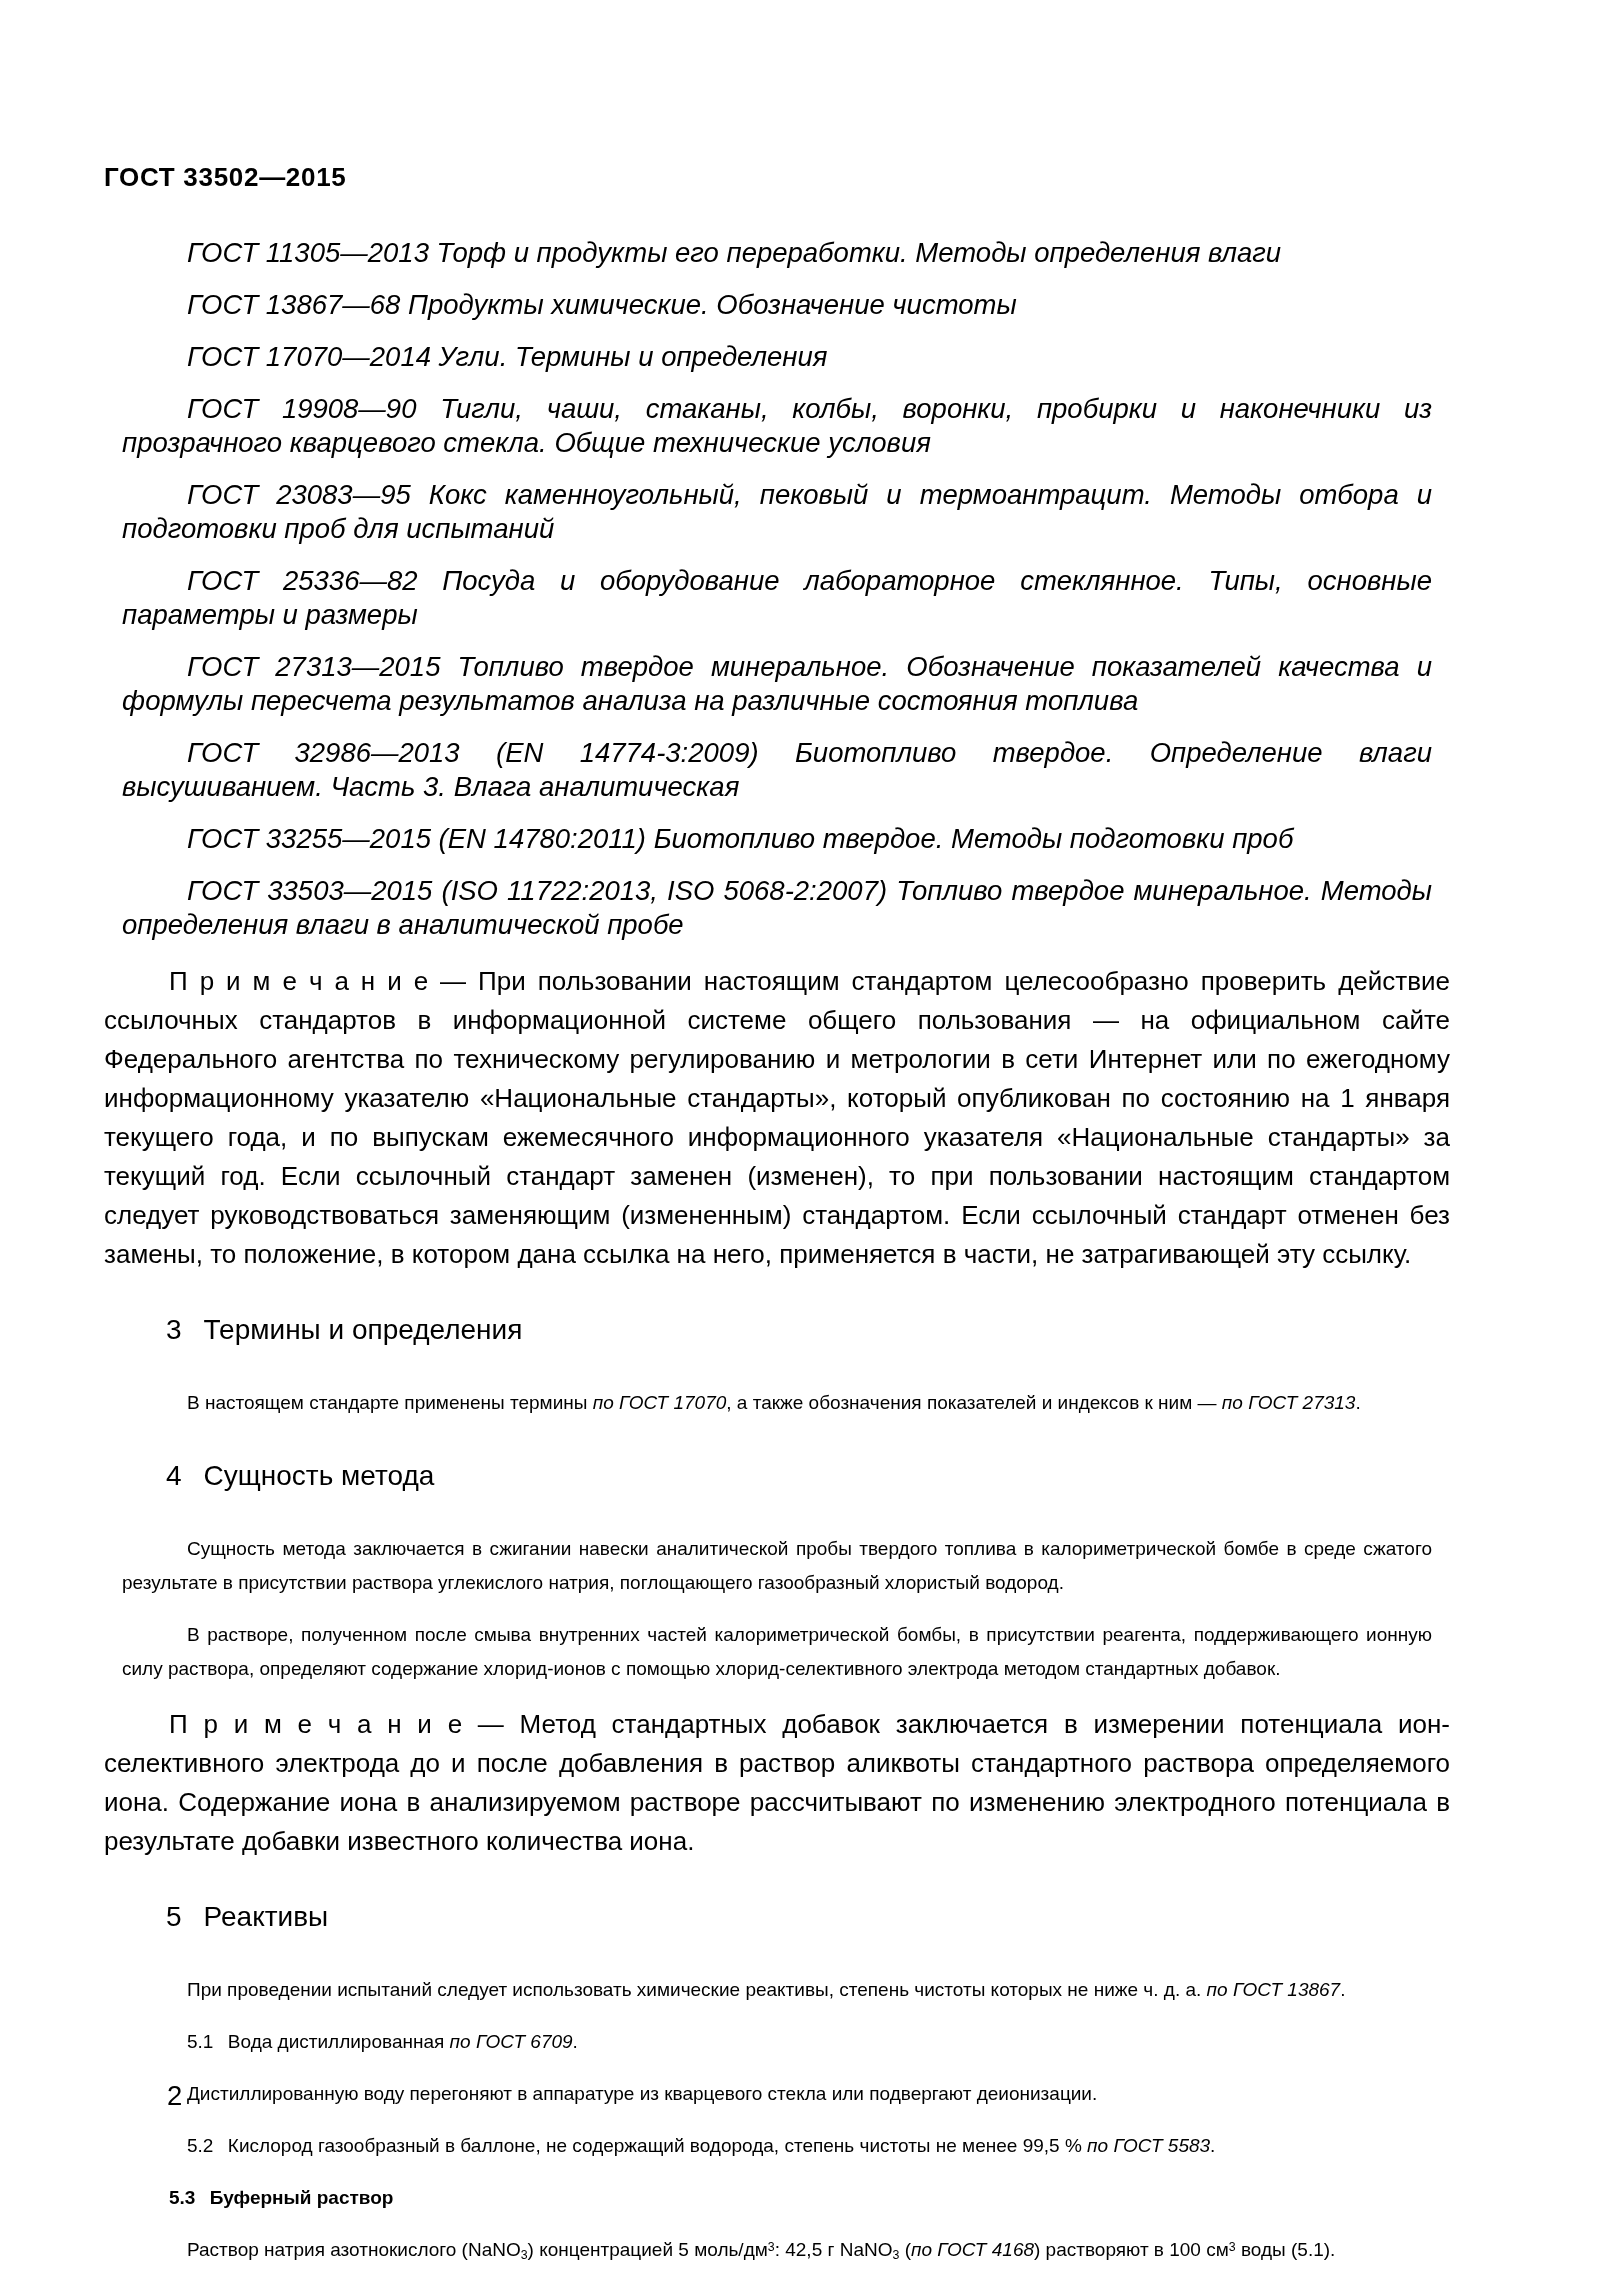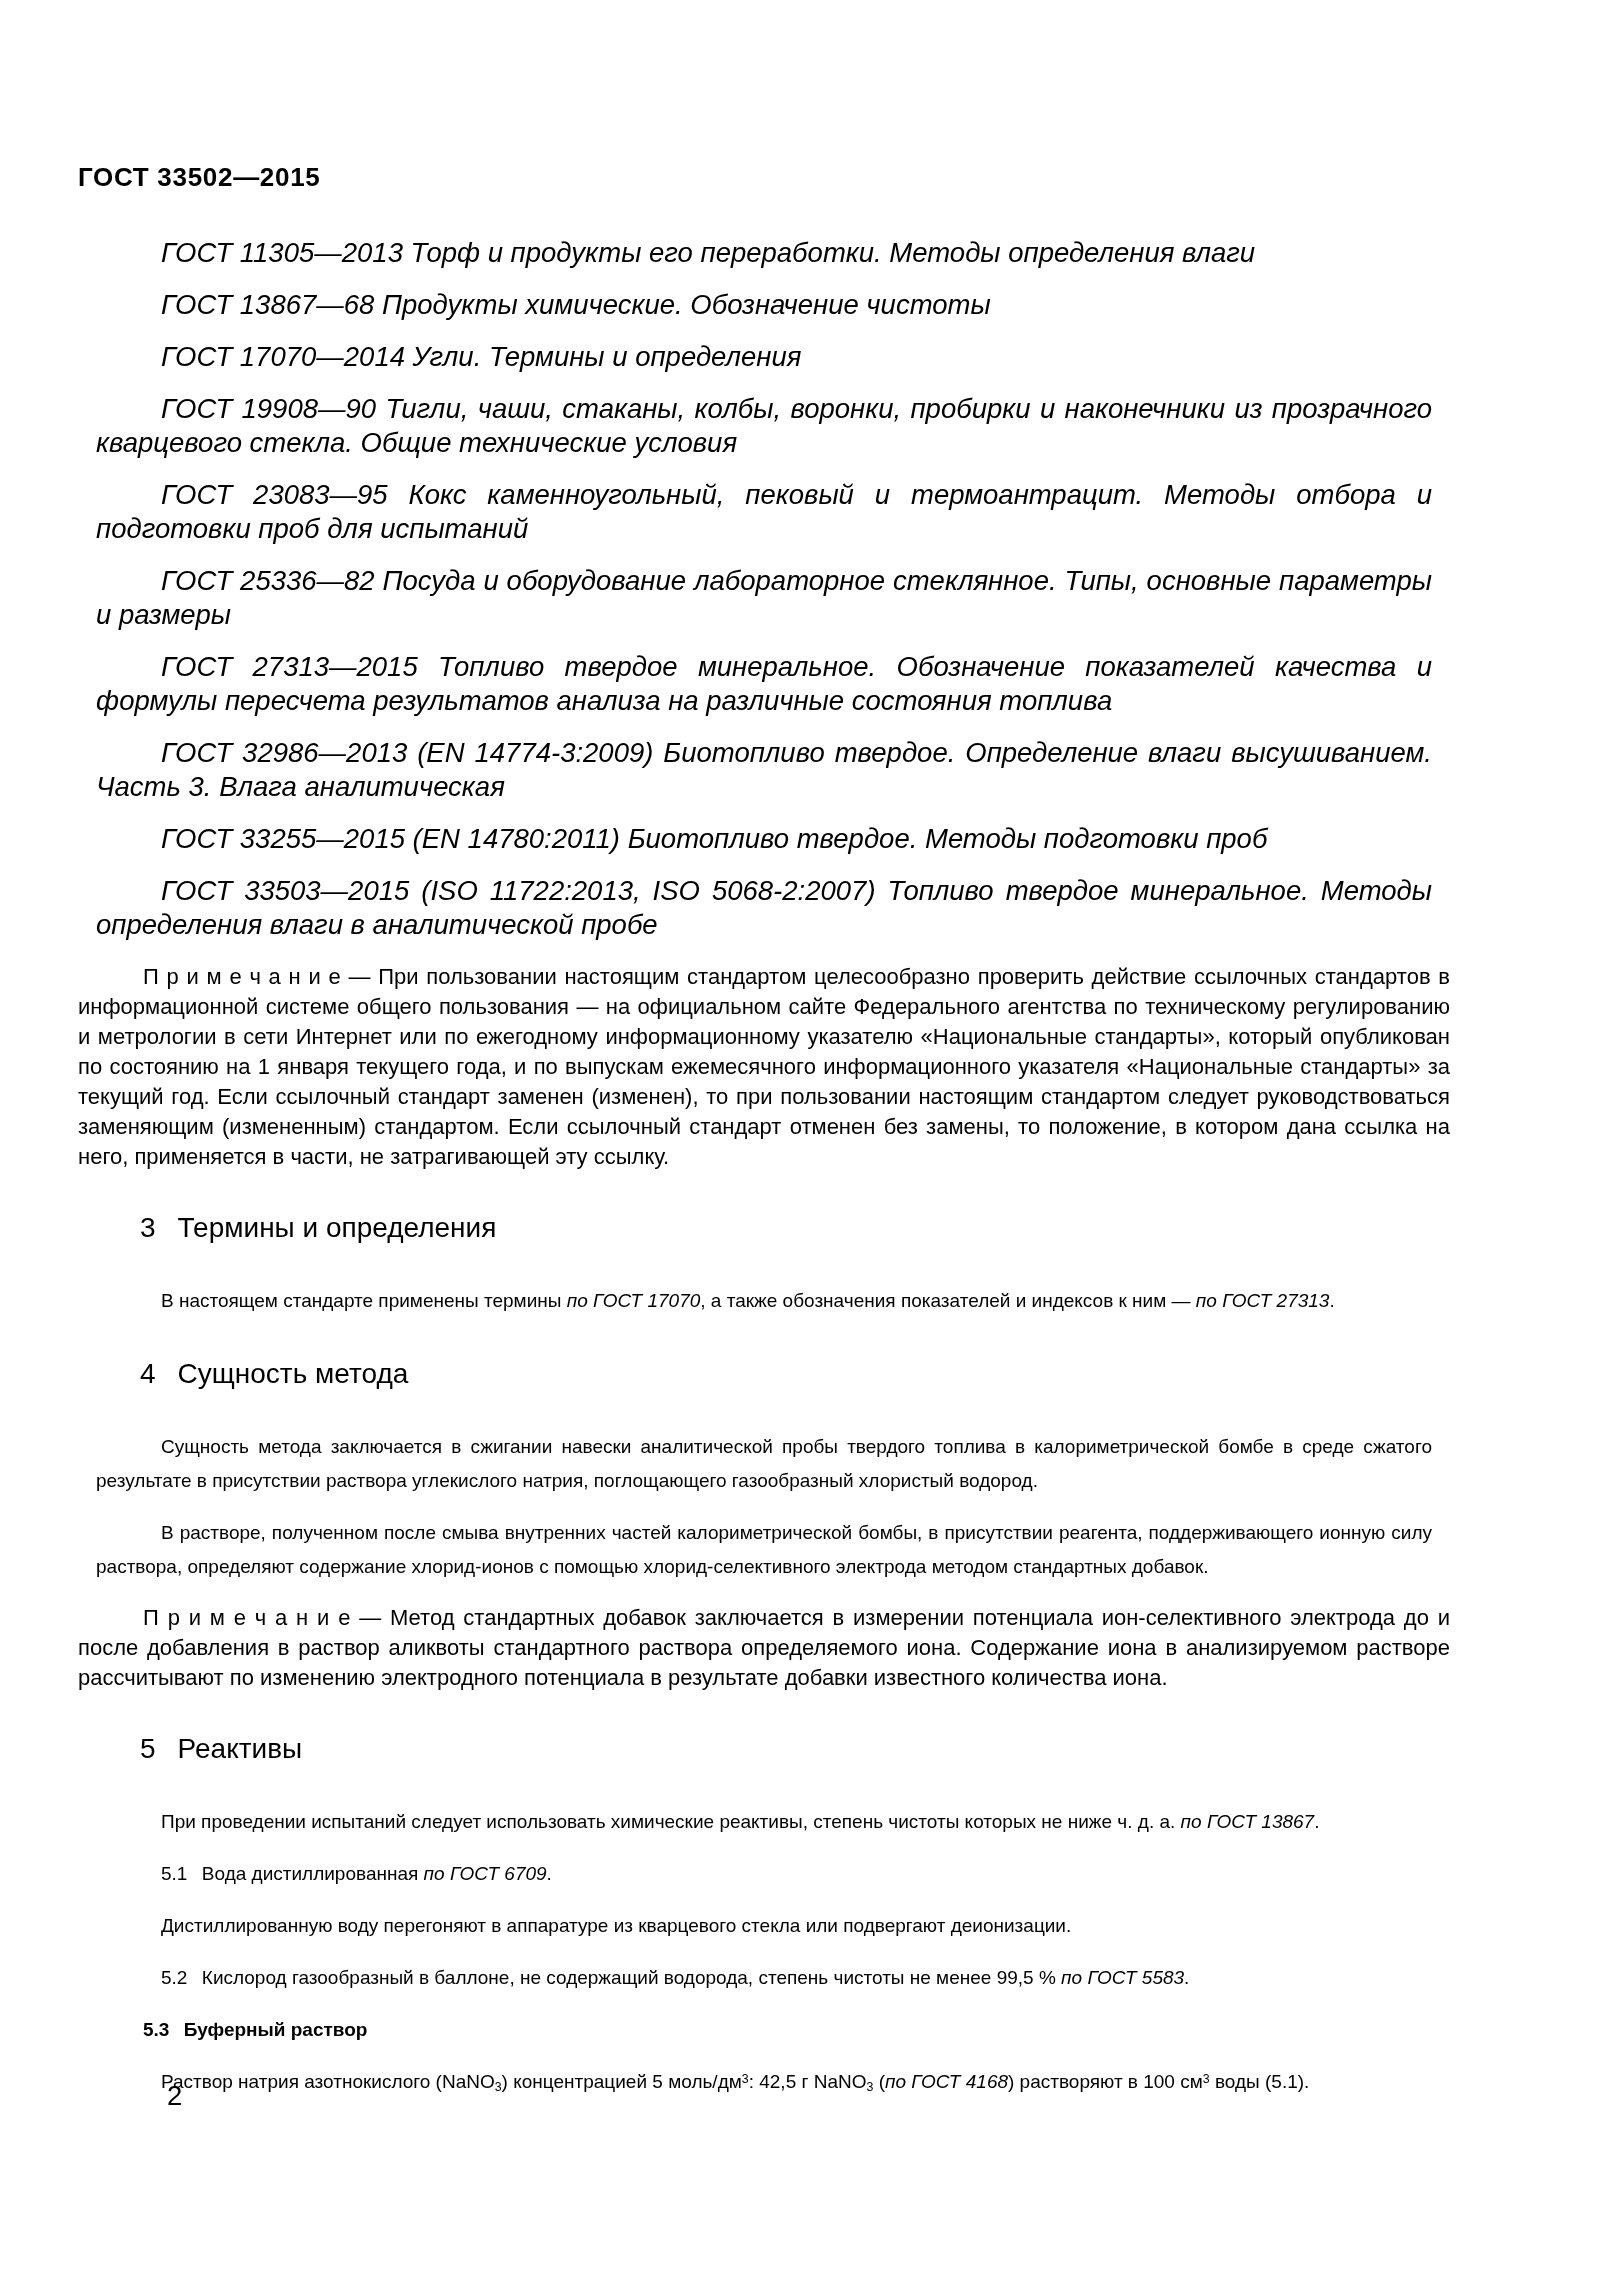--- a/index.html
+++ b/index.html
@@ -3,21 +3,21 @@
 <meta charset="utf-8">
 <style>
   html,body{margin:0;padding:0;background:#e8e8e8;}
   .page{
     position:relative;
     width:1623px;height:2295px;
     background:#ffffff;
     color:#000000;
     font-family:"Liberation Sans",sans-serif;
     box-sizing:border-box;
-    padding:162px 173px 0 78px;
+    padding:162px 173px 0 104px;
     overflow:hidden;
   }
   .doc-header{
     font-size:26px;font-weight:bold;
     letter-spacing:0.7px;
     margin:0 0 43px 0;
   }
   .doc-body{display:block;}
   .doc-body p{margin:18px;}
   .ref{
@@ -25,21 +25,21 @@
     font-style:italic;
     text-align:justify;
     text-indent:65px;
   }
   .body{
     font-size:19px;line-height:34px;
     text-align:justify;
     text-indent:65px;
   }
   .note{
-    font-size:22px;line-height:30px;
+    font-size:26px;line-height:39px;
     text-align:justify;
     text-indent:65px;
     margin:19.6px 0 11.8px 0 !important;
   }
   .h2{
     font-size:28px;line-height:37px;
     font-weight:normal;
     padding-left:62px;
     margin:37px 0 38px 0;
   }

